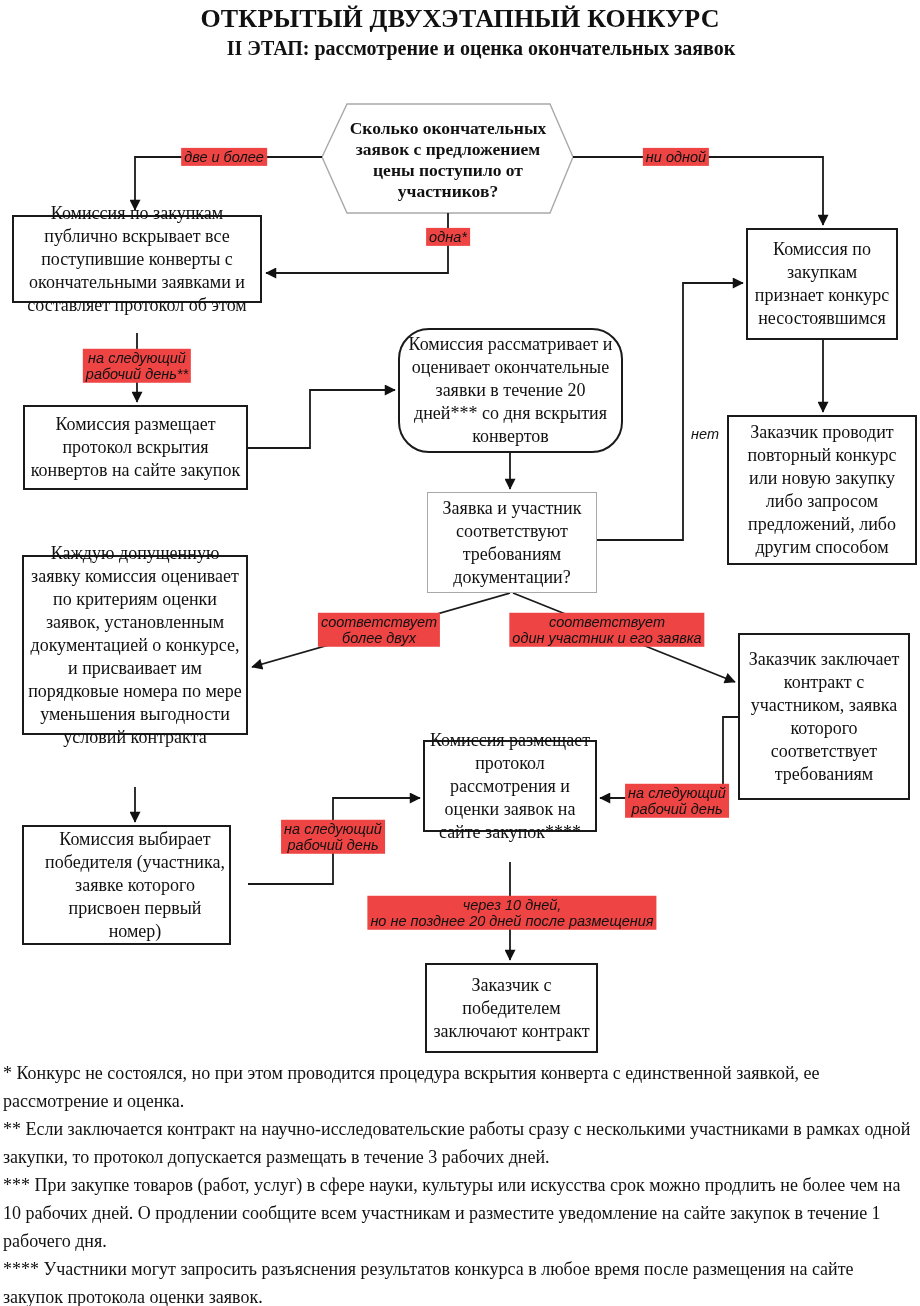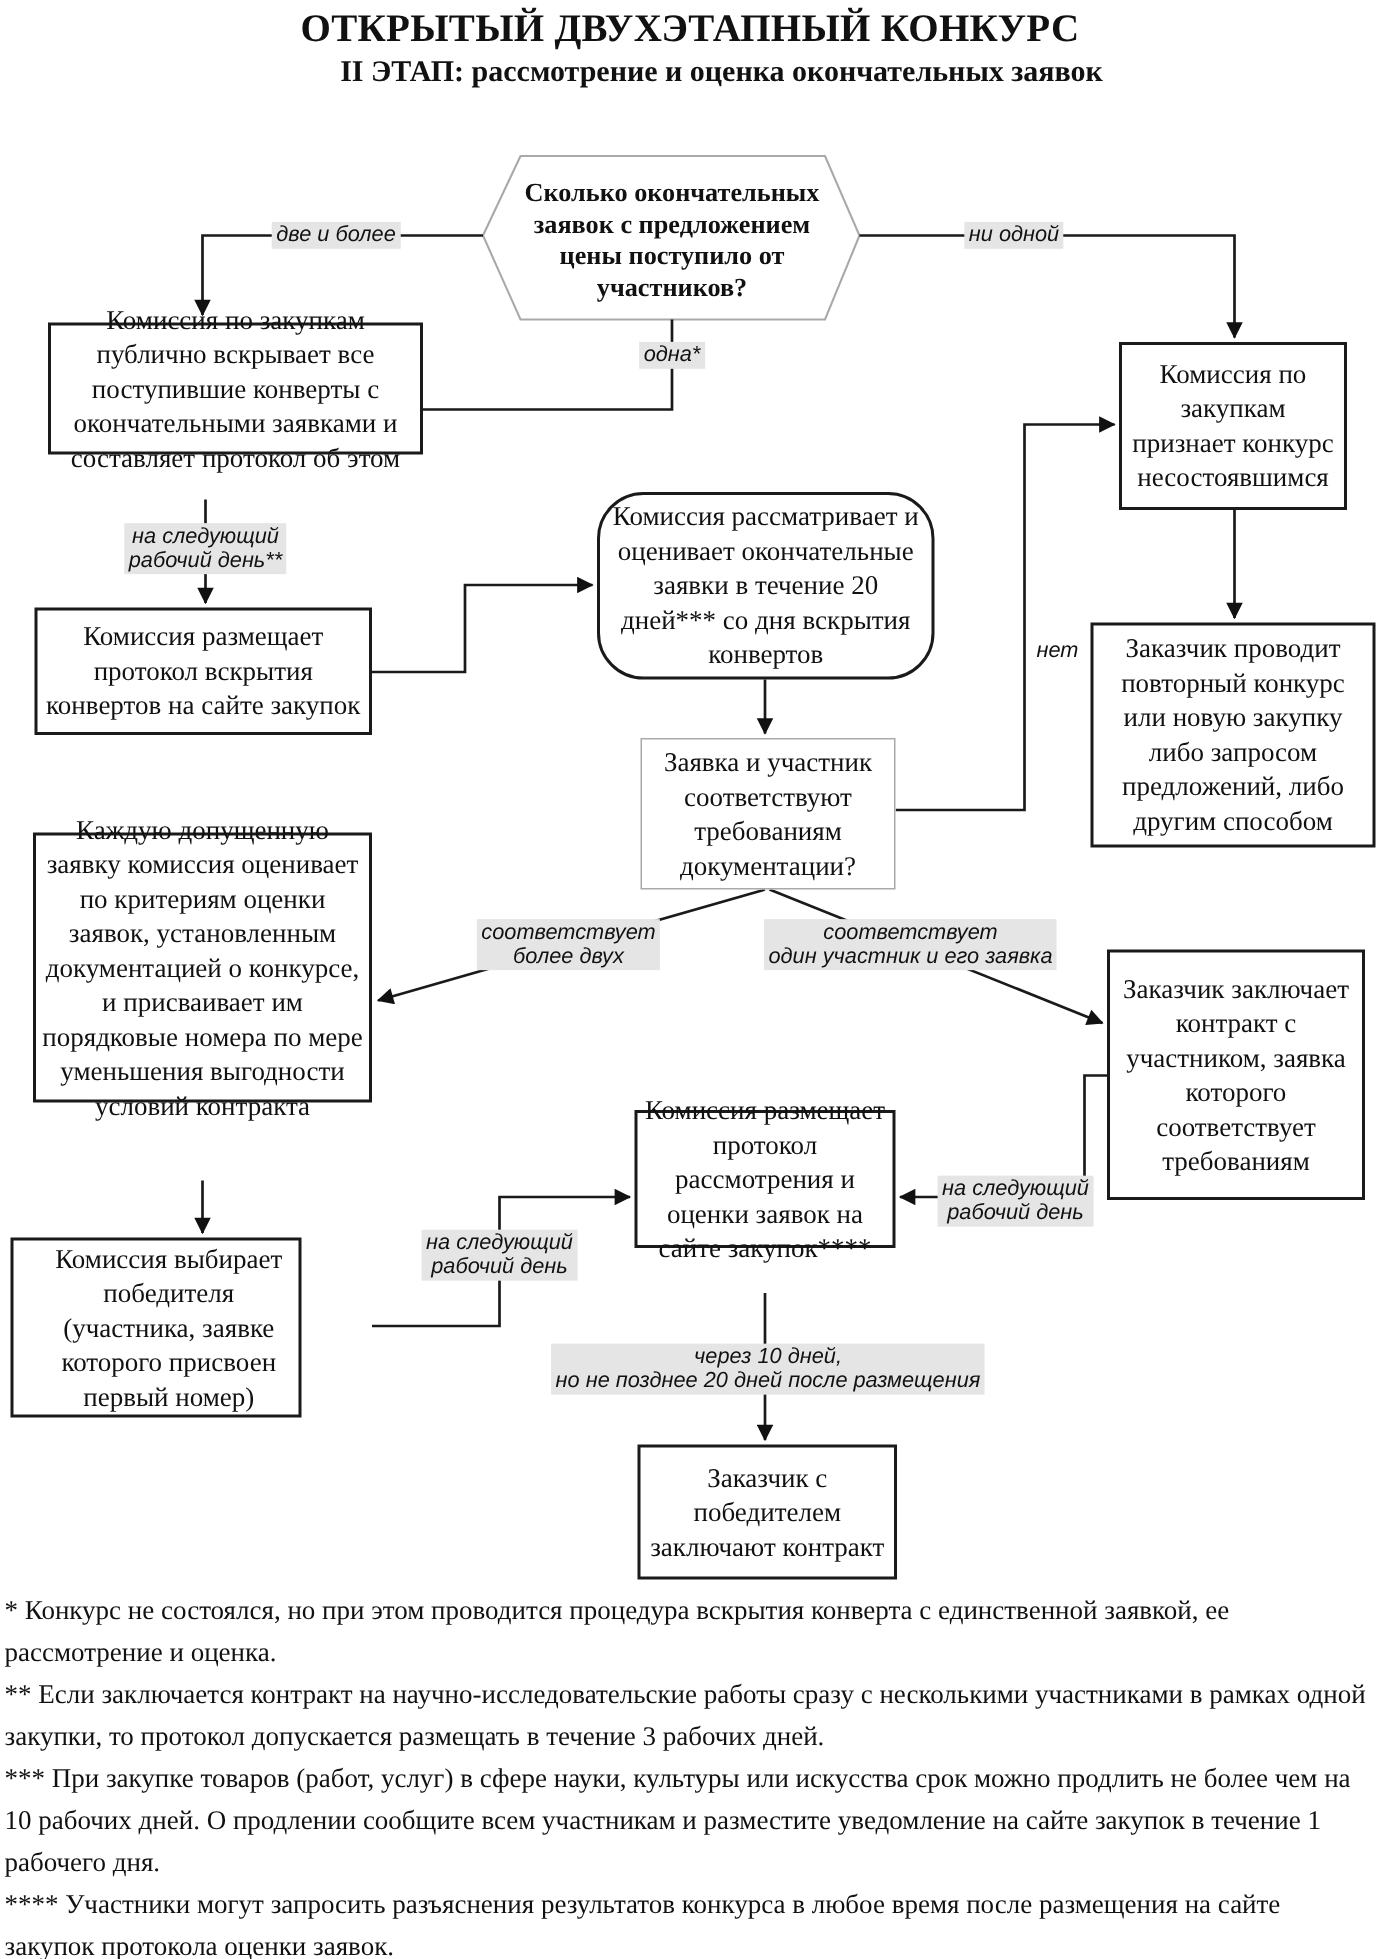--- a/index.html
+++ b/index.html
@@ -10,21 +10,21 @@
   #main-title{top:4px;font-size:26px;letter-spacing:.2px;}
   #sub-title{top:37px;font-size:20px;padding-left:21px;}
   .node{position:absolute;z-index:2;background:#fff;border:2px solid #1a1a1a;
         display:flex;align-items:center;justify-content:center;text-align:center;
         font-size:18px;line-height:23px;padding:2px 4px;box-sizing:border-box;}
   .soft{border:1.4px solid #a9a9a9;}
   .hexlabel{position:absolute;z-index:2;display:flex;align-items:center;justify-content:center;
         text-align:center;font-weight:bold;font-size:17.5px;line-height:21px;background:transparent;}
   .elabel{position:absolute;z-index:3;transform:translate(-50%,-50%);
         font-family:"Liberation Sans",sans-serif;font-style:italic;font-size:14.5px;
-        line-height:1.12;text-align:center;background:#e5e5e5;padding:1px 3px;white-space:pre-line;}
+        line-height:1.12;text-align:center;background:#ef4444;padding:1px 3px;white-space:pre-line;}
   .nobg{background:transparent;}
   #footnotes{position:absolute;left:3px;right:4px;top:1059px;z-index:2;font-size:18px;line-height:28px;}
   #footnotes p{margin:0;}
 </style>
 </head>
 <body>
 
 <div id="canvas">
 
   <div id="main-title" class="title">ОТКРЫТЫЙ ДВУХЭТАПНЫЙ КОНКУРС</div>
@@ -51,37 +51,37 @@
       <path d="M513 593 L735 682" marker-end="url(#arr)"></path>
       <path d="M135 787 V822" marker-end="url(#arr)"></path>
       <path d="M248 884 H333 V798 H420" marker-end="url(#arr)"></path>
       <path d="M738 717 H723 V798 H600" marker-end="url(#arr)"></path>
       <path d="M510 862 V960" marker-end="url(#arr)"></path>
     </g>
   </svg>
 
   <div class="hexlabel" style="left:335px;top:109px;width:226px;height:102px;">Сколько окончательных заявок с предложением цены поступило от участников?</div>
 
-  <div class="node" style="left:12px;top:215px;width:250px;height:88px;margin-left:20px;">Комиссия по закупкам публично вскрывает все поступившие конверты с окончательными заявками и составляет протокол об этом</div>
+  <div class="node" style="left:12px;top:215px;width:250px;height:88px;">Комиссия по закупкам публично вскрывает все поступившие конверты с окончательными заявками и составляет протокол об этом</div>
 
   <div class="node" style="left:23px;top:405px;width:225px;height:85px;">Комиссия размещает протокол вскрытия конвертов на сайте закупок</div>
 
   <div class="node" style="left:398px;top:328px;width:225px;height:125px;border-radius:31px;">Комиссия рассматривает и оценивает окончательные заявки в течение 20 дней*** со дня вскрытия конвертов</div>
 
   <div class="node soft" style="left:427px;top:492px;width:170px;height:101px;">Заявка и участник соответствуют требованиям документации?</div>
 
   <div class="node" style="left:746px;top:228px;width:152px;height:112px;">Комиссия по закупкам признает конкурс несостоявшимся</div>
 
   <div class="node" style="left:727px;top:415px;width:190px;height:150px;">Заказчик проводит повторный конкурс или новую закупку либо запросом предложений, либо другим способом</div>
 
   <div class="node" style="left:22px;top:555px;width:226px;height:180px;">Каждую допущенную заявку комиссия оценивает по критериям оценки заявок, установленным документацией о конкурсе, и присваивает им порядковые номера по мере уменьшения выгодности условий контракта</div>
 
   <div class="node" style="left:738px;top:633px;width:172px;height:167px;text-align:center;">Заказчик заключает контракт с участником, заявка которого соответствует требованиям</div>
 
-  <div class="node" style="left:7px;top:825px;width:194px;height:120px;padding-left:21px;">Комиссия выбирает победителя (участника, заявке которого присвоен первый номер)</div>
+  <div class="node" style="left:22px;top:825px;width:209px;height:120px;padding-left:21px;">Комиссия выбирает победителя (участника, заявке которого присвоен первый номер)</div>
 
   <div class="node" style="left:423px;top:740px;width:174px;height:92px;">Комиссия размещает протокол рассмотрения и оценки заявок на сайте закупок****</div>
 
   <div class="node" style="left:425px;top:963px;width:173px;height:90px;">Заказчик с победителем заключают контракт</div>
 
   <div class="elabel" style="left:224px;top:157px;">две и более</div>
   <div class="elabel" style="left:676px;top:157px;">ни одной</div>
   <div class="elabel" style="left:448px;top:237px;">одна*</div>
   <div class="elabel" style="left:137px;top:366px;">на следующий
 рабочий день**</div>

